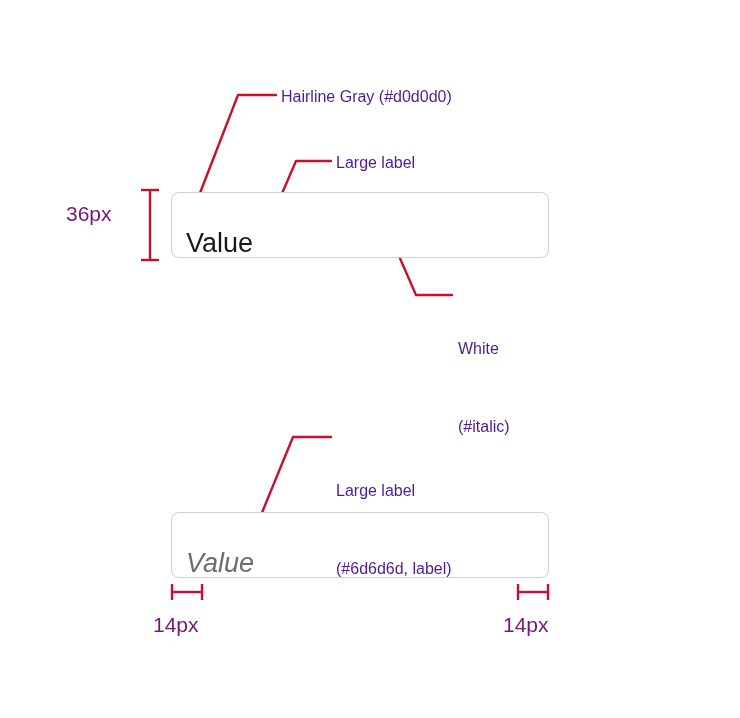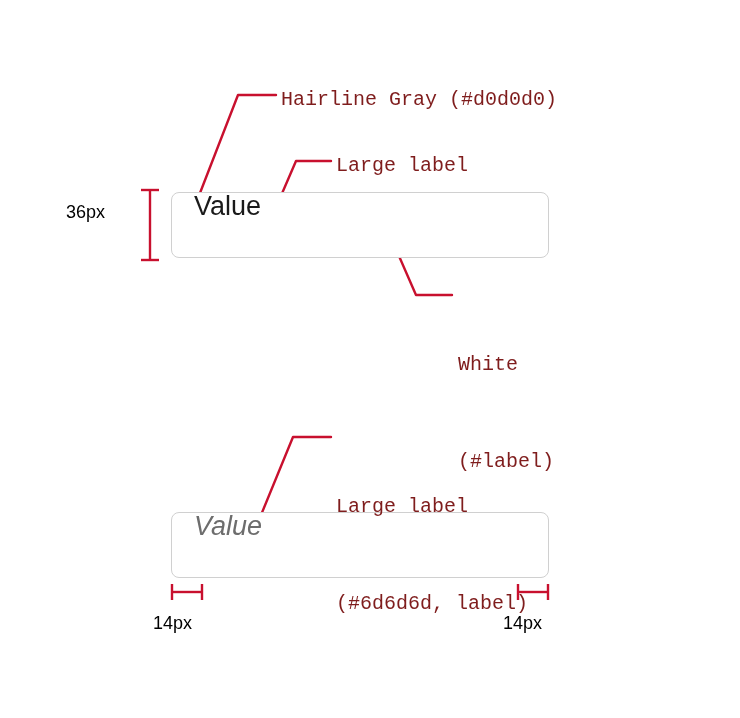--- a/index.html
+++ b/index.html
@@ -30,22 +30,22 @@
   }
 
   
   .field {
     position: absolute;
     box-sizing: border-box;
     background: #ffffff;
     border: 1px solid #d0d0d0;
     border-radius: 8px;
     display: flex;
-    align-items: flex-start;
-    padding: 0 22px;
+    align-items: flex-end;
+    padding: 0 14px;
   }
   #field-filled {
     left: 171px;
     top: 192px;
     width: 378px;
     height: 66px;
   }
   #field-placeholder {
     left: 171px;
     top: 512px;
@@ -64,38 +64,38 @@
     font-size: 27px;
     line-height: 1;
     color: #6d6d6d;
     font-style: italic;
     white-space: nowrap;
   }
 
   
   .anno {
     position: absolute;
-    font-family: Liberation Mono, monospace;
-    font-size: 20px;
+    font-family: Liberation Sans, sans-serif;
+    font-size: 16px;
     line-height: 1.62;
-    color: #7f1d1d;
+    color: #4c1d95;
     white-space: pre;
   }
   #anno-hairline { left: 281px; top: 84px; }
   #anno-large-label-1 { left: 336px; top: 150px; }
   #anno-white { left: 458px; top: 284px; }
   #anno-large-label-2 { left: 336px; top: 426px; }
 
   
   .measure {
     position: absolute;
     font-family: "Liberation Sans", sans-serif;
-    font-size: 18px;
+    font-size: 21px;
     line-height: 1;
-    color: #000000;
+    color: #701a75;
     white-space: nowrap;
   }
   #measure-height { left: 66px; top: 203px; }
   #measure-inset-left { left: 153px; top: 614px; }
   #measure-inset-right { left: 503px; top: 614px; }
 </style>
 </head>
 <body>
 
 <div id="stage">
@@ -136,21 +136,21 @@
   <div class="field" id="field-placeholder">
     <span class="field-placeholder-text">Value</span>
   </div>
 
   <div class="anno" id="anno-hairline">Hairline Gray (#d0d0d0)</div>
 
   <div class="anno" id="anno-large-label-1">Large label</div>
 
   <div class="anno" id="anno-white">
     <div>White</div>
-    <div>(#label)</div>
+    <div>(#italic)</div>
   </div>
 
   <div class="anno" id="anno-large-label-2">
     <div>Large label</div>
     <div>(#6d6d6d, label)</div>
   </div>
 
   <div class="measure" id="measure-height">36px</div>
 
   <div class="measure" id="measure-inset-left">14px</div>

